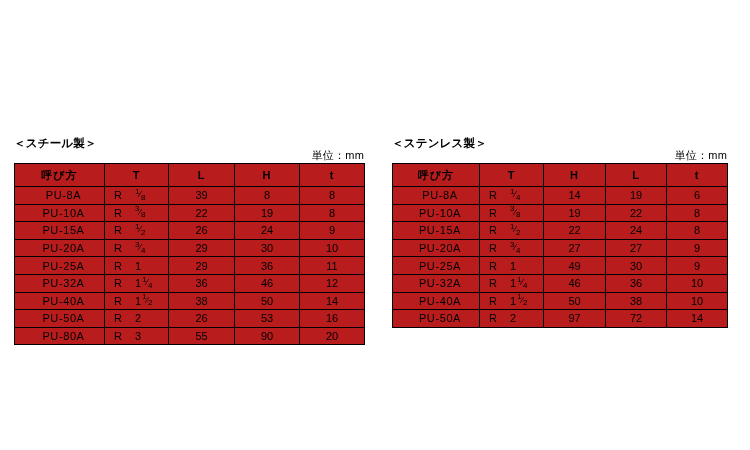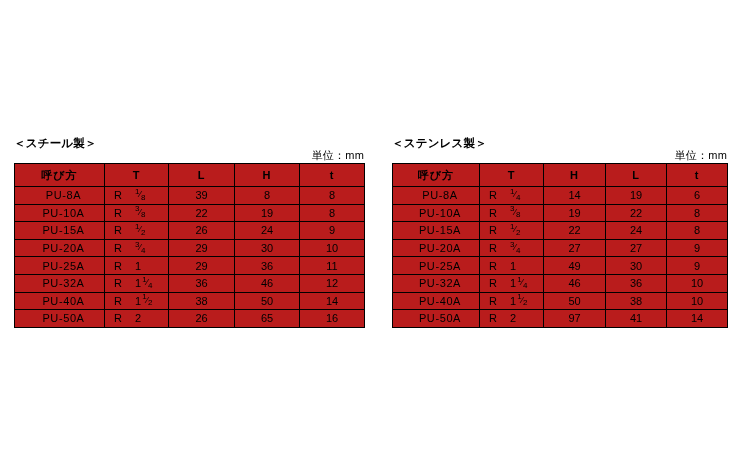--- a/index.html
+++ b/index.html
@@ -285,22 +285,34 @@
           </tr>
           <tr>
             <td class="cell-name">PU-50A</td>
             <td>
               <div class="rcell">
                 <span class="r-letter">R</span>
                 <span class="r-int">2</span>
               </div>
             </td>
             <td>26</td>
-            <td>65</td>
+            <td>53</td>
             <td>16</td>
+          </tr>
+          <tr>
+            <td class="cell-name">PU-80A</td>
+            <td>
+              <div class="rcell">
+                <span class="r-letter">R</span>
+                <span class="r-int">3</span>
+              </div>
+            </td>
+            <td>55</td>
+            <td>90</td>
+            <td>20</td>
           </tr>
         </tbody>
     </table>
   </div>
 
   <div class="panel" id="panel-stainless">
     <div class="panel-title">＜ステンレス製＞</div>
     <div class="unit-row">
       <div class="unit-label">単位：mm</div>
     </div>
@@ -434,20 +446,20 @@
           </tr>
           <tr>
             <td class="cell-name">PU-50A</td>
             <td>
               <div class="rcell">
                 <span class="r-letter">R</span>
                 <span class="r-int">2</span>
               </div>
             </td>
             <td>97</td>
-            <td>41</td>
+            <td>72</td>
             <td>14</td>
           </tr>
         </tbody>
     </table>
   </div>
 
 </div>
 
 </body></html>

